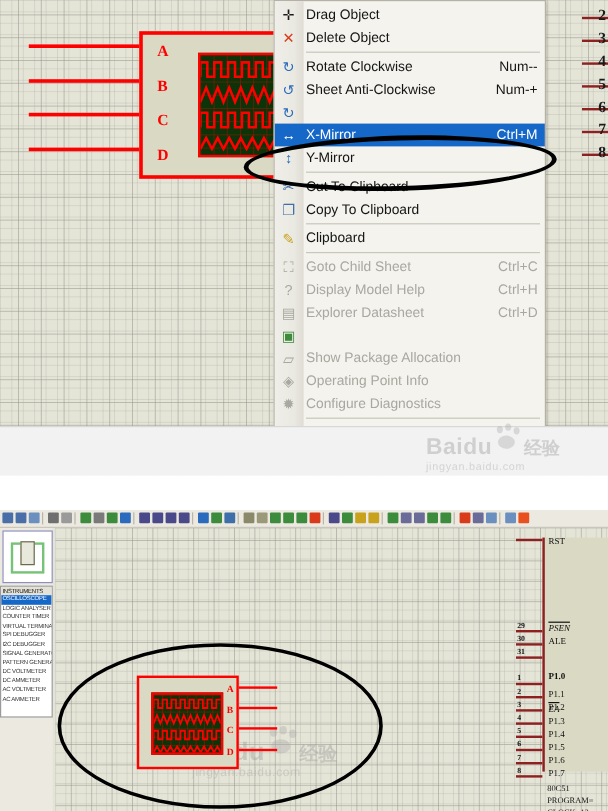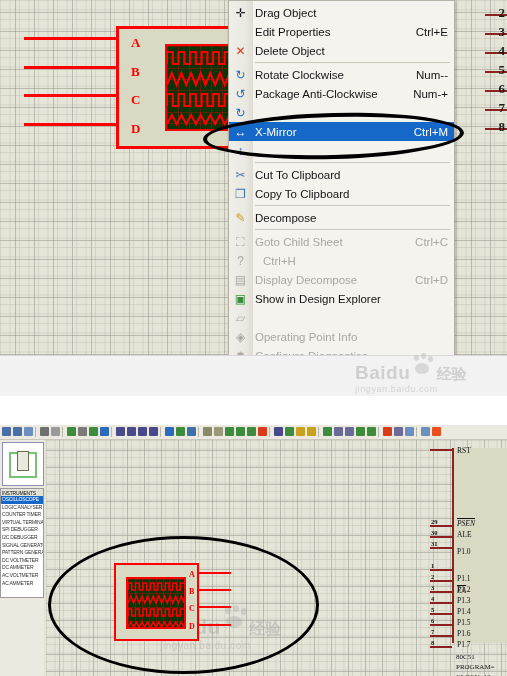--- a/index.html
+++ b/index.html
@@ -246,85 +246,82 @@
     </div>
 
   <div class="abs" id="ctx-menu">
     <div class="gutter"></div>
     <div id="ctx-menu-items" style="position:relative;">
         <div class="mi">
           <span class="ico" style="color: rgb(27, 27, 27);">✛</span>
           <span class="lbl">Drag Object</span>
         </div>
         <div class="mi">
-          <span class="ico" style="color: rgb(27, 27, 27);"></span>
-          <span class="lbl">Edit Properties</span>
-          <span class="acc">Ctrl+E</span>
-        </div>
-        <div class="mi">
           <span class="ico" style="color: rgb(217, 59, 26);">✕</span>
           <span class="lbl">Delete Object</span>
         </div>
         <div class="sep"></div>
         <div class="mi">
           <span class="ico" style="color: rgb(42, 107, 189);">↻</span>
           <span class="lbl">Rotate Clockwise</span>
           <span class="acc">Num--</span>
         </div>
         <div class="mi">
           <span class="ico" style="color: rgb(42, 107, 189);">↺</span>
-          <span class="lbl">Package Anti-Clockwise</span>
+          <span class="lbl">Sheet Anti-Clockwise</span>
           <span class="acc">Num-+</span>
         </div>
         <div class="mi">
           <span class="ico" style="color: rgb(42, 107, 189);">↻</span>
         </div>
         <div class="mi sel">
           <span class="ico" style="color: rgb(255, 255, 255);">↔</span>
           <span class="lbl">X-Mirror</span>
           <span class="acc">Ctrl+M</span>
         </div>
         <div class="mi">
           <span class="ico" style="color: rgb(42, 107, 189);">↕</span>
+          <span class="lbl">Y-Mirror</span>
         </div>
         <div class="sep"></div>
         <div class="mi">
           <span class="ico" style="color: rgb(63, 111, 168);">✂</span>
           <span class="lbl">Cut To Clipboard</span>
         </div>
         <div class="mi">
           <span class="ico" style="color: rgb(63, 111, 168);">❐</span>
           <span class="lbl">Copy To Clipboard</span>
         </div>
         <div class="sep"></div>
         <div class="mi">
           <span class="ico" style="color: rgb(200, 162, 28);">✎</span>
-          <span class="lbl">Decompose</span>
+          <span class="lbl">Clipboard</span>
         </div>
         <div class="sep"></div>
         <div class="mi disabled">
           <span class="ico" style="color: rgb(168, 168, 160);">⛶</span>
           <span class="lbl">Goto Child Sheet</span>
           <span class="acc">Ctrl+C</span>
         </div>
         <div class="mi disabled">
           <span class="ico" style="color: rgb(168, 168, 160);">?</span>
+          <span class="lbl">Display Model Help</span>
           <span class="acc">Ctrl+H</span>
         </div>
         <div class="mi disabled">
           <span class="ico" style="color: rgb(168, 168, 160);">▤</span>
-          <span class="lbl">Display Decompose</span>
+          <span class="lbl">Explorer Datasheet</span>
           <span class="acc">Ctrl+D</span>
         </div>
         <div class="mi">
           <span class="ico" style="color: rgb(61, 139, 61);">▣</span>
-          <span class="lbl">Show in Design Explorer</span>
         </div>
         <div class="mi disabled">
           <span class="ico" style="color: rgb(168, 168, 160);">▱</span>
+          <span class="lbl">Show Package Allocation</span>
         </div>
         <div class="mi disabled">
           <span class="ico" style="color: rgb(168, 168, 160);">◈</span>
           <span class="lbl">Operating Point Info</span>
         </div>
         <div class="mi disabled">
           <span class="ico" style="color: rgb(168, 168, 160);">✹</span>
           <span class="lbl">Configure Diagnostics</span>
         </div>
         <div class="sep"></div>
@@ -497,21 +494,21 @@
       <div class="mpin" style="top: 88px;"></div>
       <div class="mnum" style="top: 81px;">30</div>
       <div class="mlbl" style="top: 82px;">ALE</div>
       <div class="mpin" style="top: 99px;"></div>
       <div class="mnum" style="top: 92px;">31</div>
       <div class="mlbl ovl" style="top: 93px; margin-top: 45px;">EA</div>
     </div>
   <div id="mcu-port1">
       <div class="mpin" style="top: 121px;"></div>
       <div class="mnum" style="top: 114px;">1</div>
-      <div class="mlbl" style="top: 99px;">P1.0</div>
+      <div class="mlbl" style="top: 111px; font-weight: bold;">P1.0</div>
       <div class="mpin" style="top: 132px;"></div>
       <div class="mnum" style="top: 125px;">2</div>
       <div class="mlbl" style="top: 126px;">P1.1</div>
       <div class="mpin" style="top: 143px;"></div>
       <div class="mnum" style="top: 136px;">3</div>
       <div class="mlbl" style="top: 137px;">P1.2</div>
       <div class="mpin" style="top: 154px;"></div>
       <div class="mnum" style="top: 147px;">4</div>
       <div class="mlbl" style="top: 148px;">P1.3</div>
       <div class="mpin" style="top: 165px;"></div>

